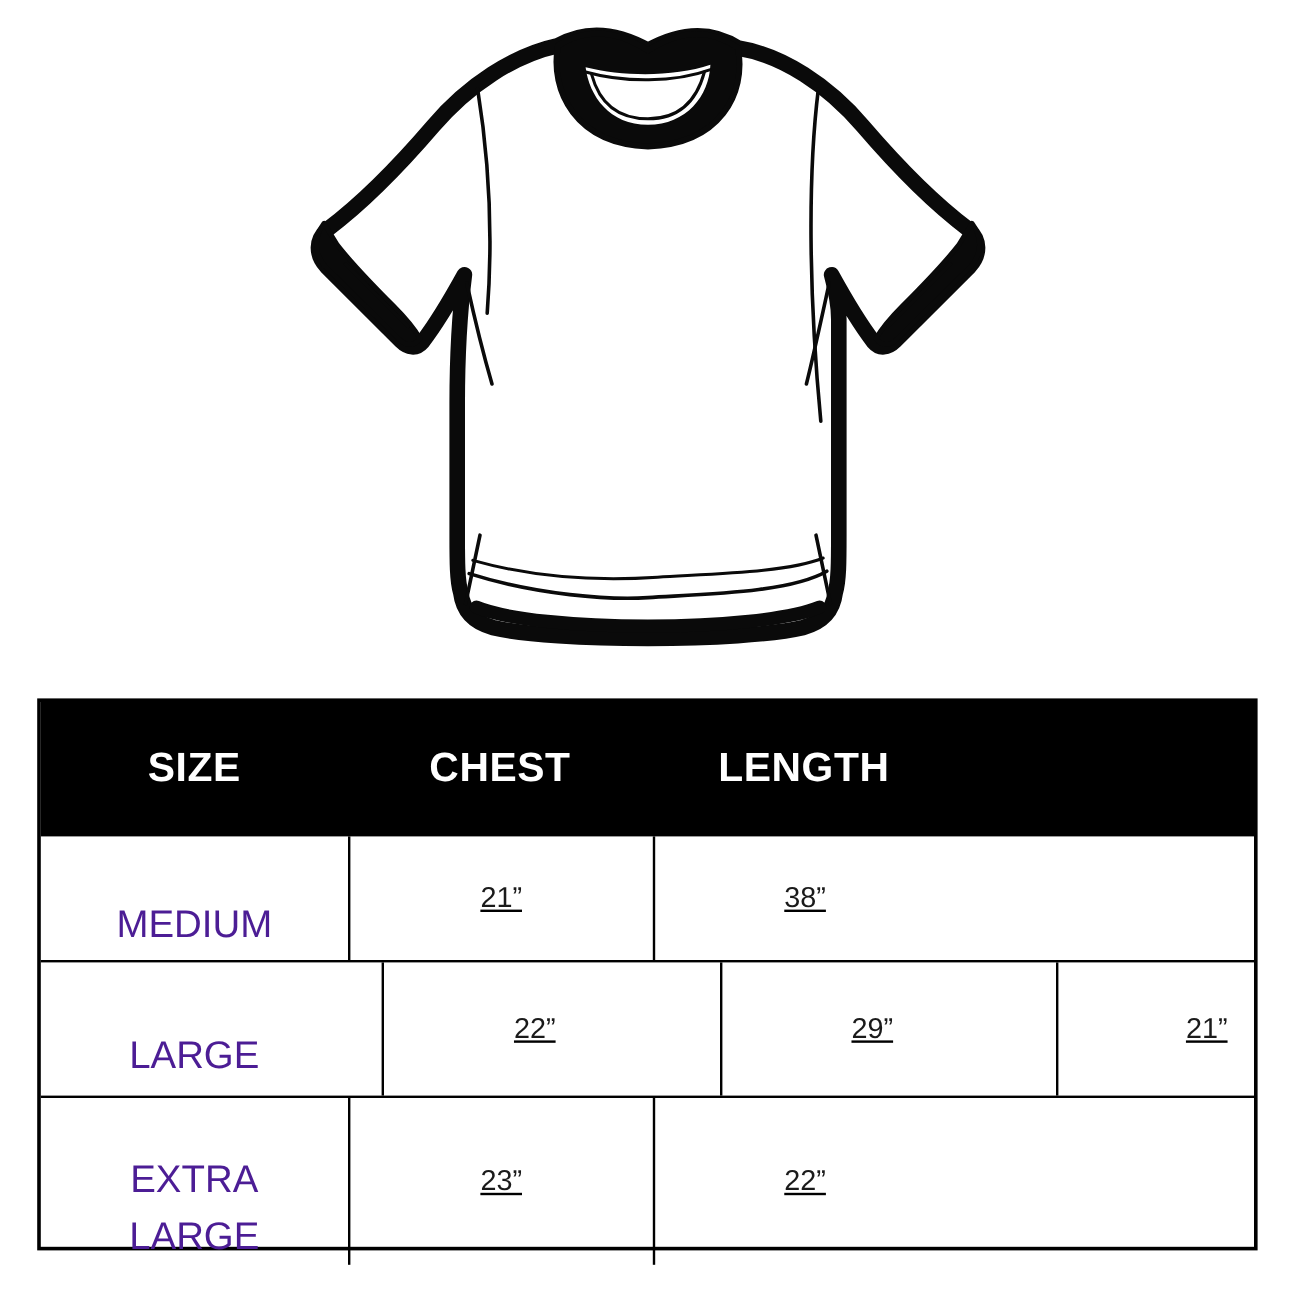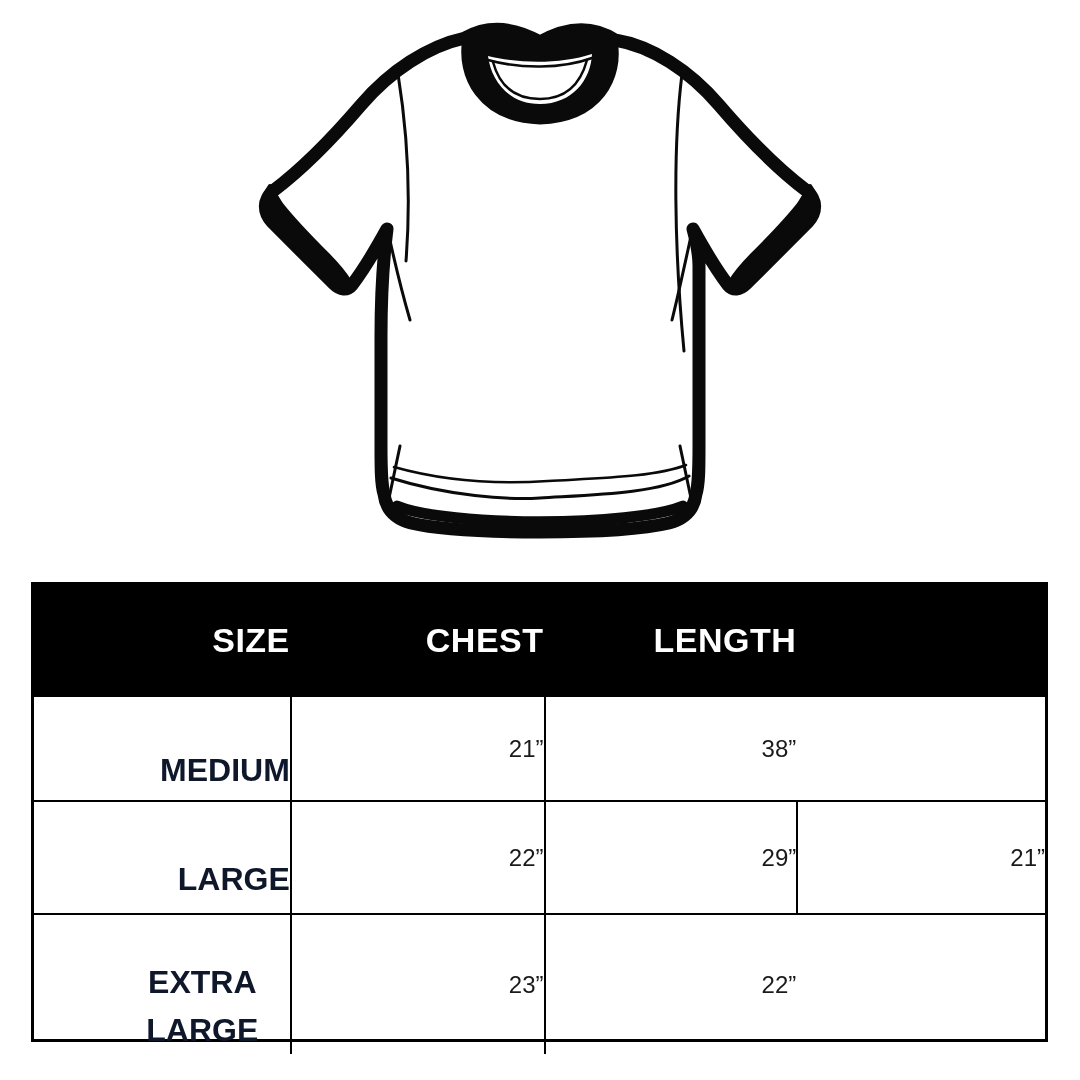--- a/index.html
+++ b/index.html
@@ -40,43 +40,43 @@
     display: grid;
     grid-template-columns: 25.3% 25.1% 25% 24.6%;
   }
   .t-row + .t-row { border-top: 2px solid #000000; }
   .t-row.header {
     height: 110px;
     background: #000000;
     border-top: none;
   }
   .t-row.r1 { height: 103px; }
-  .t-row.r2 { height: 111px; }
+  .t-row.r2 { height: 111px; gap: 28px; }
   .t-row.r3 { height: 124px; }
 
   .t-cell {
     display: flex;
     align-items: center;
-    justify-content: flex-end;
+    justify-content: center;
     text-align: center;
     box-sizing: border-box;
   }
-  .t-cell + .t-cell { border-left: 2px solid #000000; }
+  .t-cell + .t-cell { border-left: 2px solid #000000; text-decoration: underline; }
   .header .t-cell { border-left: none; }
 
   .head-label {
     color: #ffffff;
     font-size: 34px;
     font-weight: 700;
     letter-spacing: 0.5px;
   }
   .size-label {
-    color: #0f172a;
+    color: #4c1d95;
     font-size: 32px;
-    font-weight: 700;
+    font-weight: 400;
     line-height: 1.5;
     display: inline-block;
     max-width: 175px;
     margin-top: 43px;
   }
   .value-label {
     color: #1a1a1a;
     font-size: 24px;
     font-weight: 400;
   }

